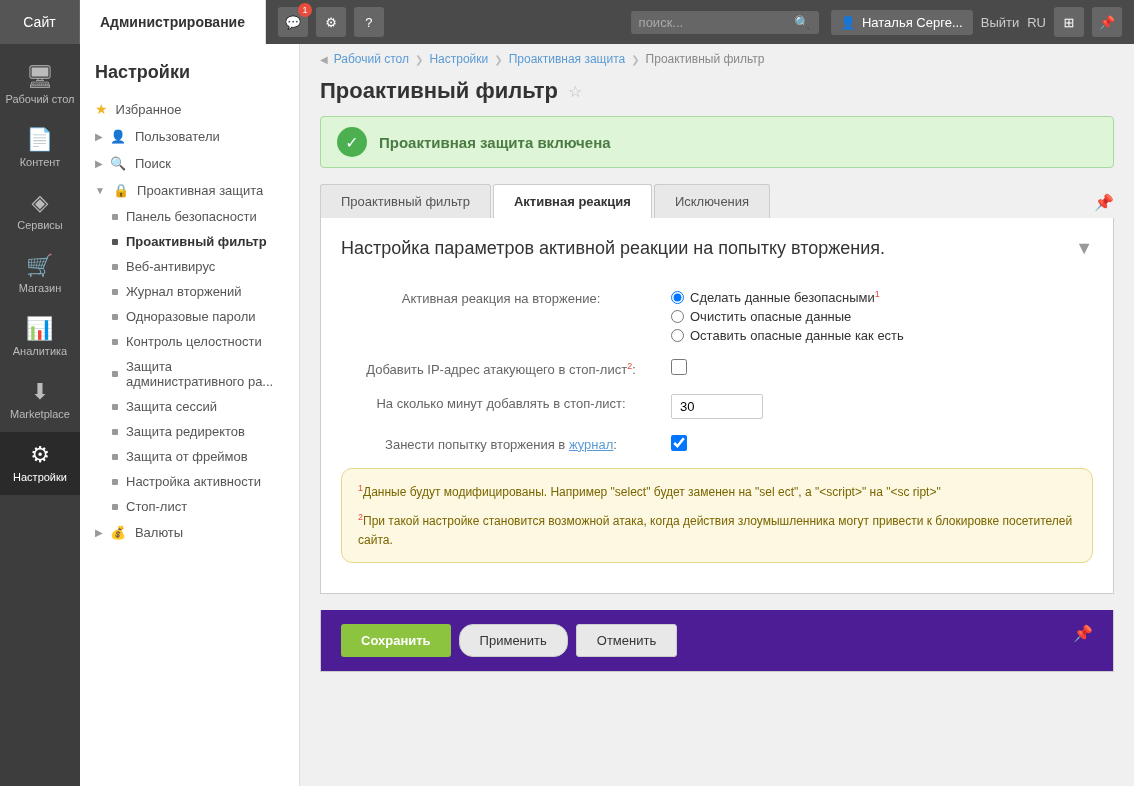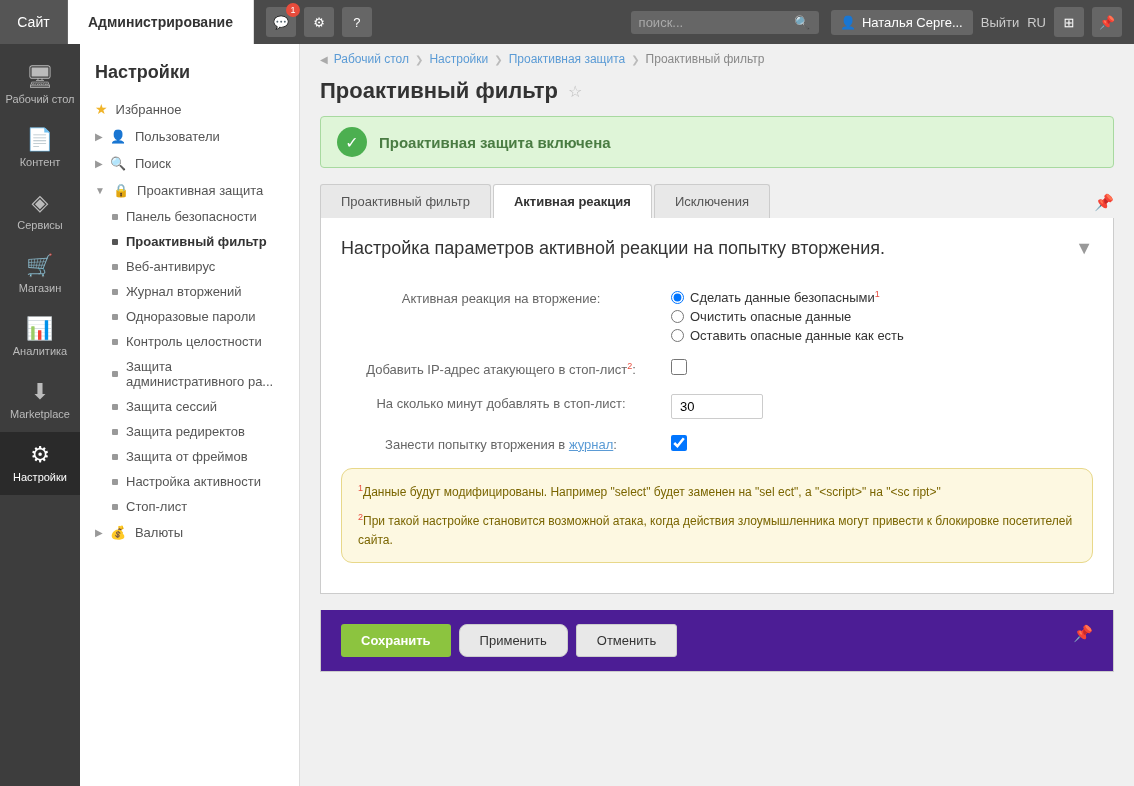--- a/index.html
+++ b/index.html
@@ -13,21 +13,21 @@
       height: 44px;
       color: #fff;
       padding: 0;
     }
     .top-bar-site {
       background: #555;
       height: 44px;
       display: flex;
       align-items: center;
       justify-content: center;
-      width: 68px;
+      width: 80px;
       font-size: 14px;
       color: #fff;
       border-right: 1px solid #666;
     }
     .top-bar-admin {
       background: #fff;
       height: 44px;
       display: flex;
       align-items: center;
       justify-content: center;
@@ -411,21 +411,21 @@
       border-radius: 3px;
       cursor: pointer;
       font-size: 13px;
       font-weight: bold;
     }
     .btn-apply {
       background: #e8e8e8;
       color: #333;
       border: 1px solid #ccc;
       padding: 8px 20px;
-      border-radius: 8px;
+      border-radius: 14px;
       cursor: pointer;
       font-size: 13px;
     }
     .btn-cancel {
       background: #e8e8e8;
       color: #333;
       border: 1px solid #ccc;
       padding: 8px 20px;
       border-radius: 3px;
       cursor: pointer;

